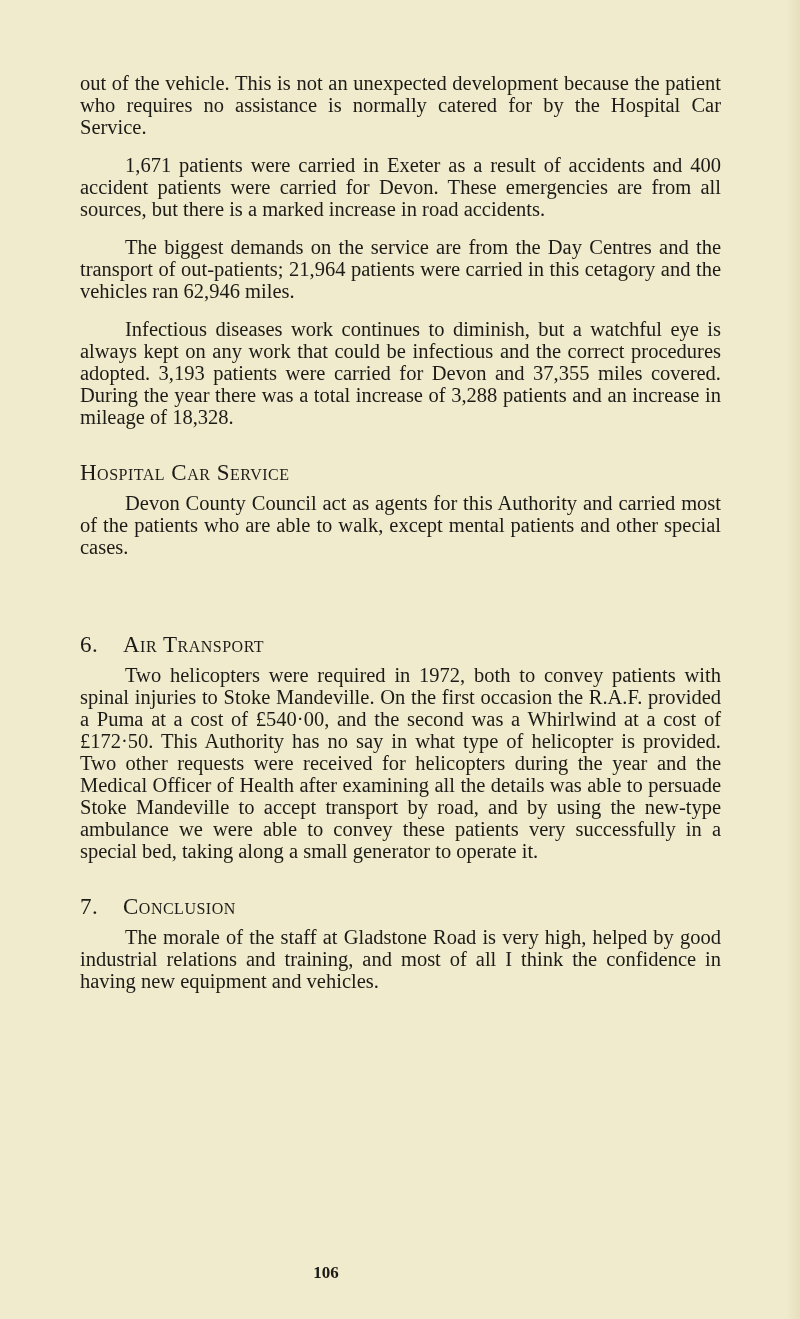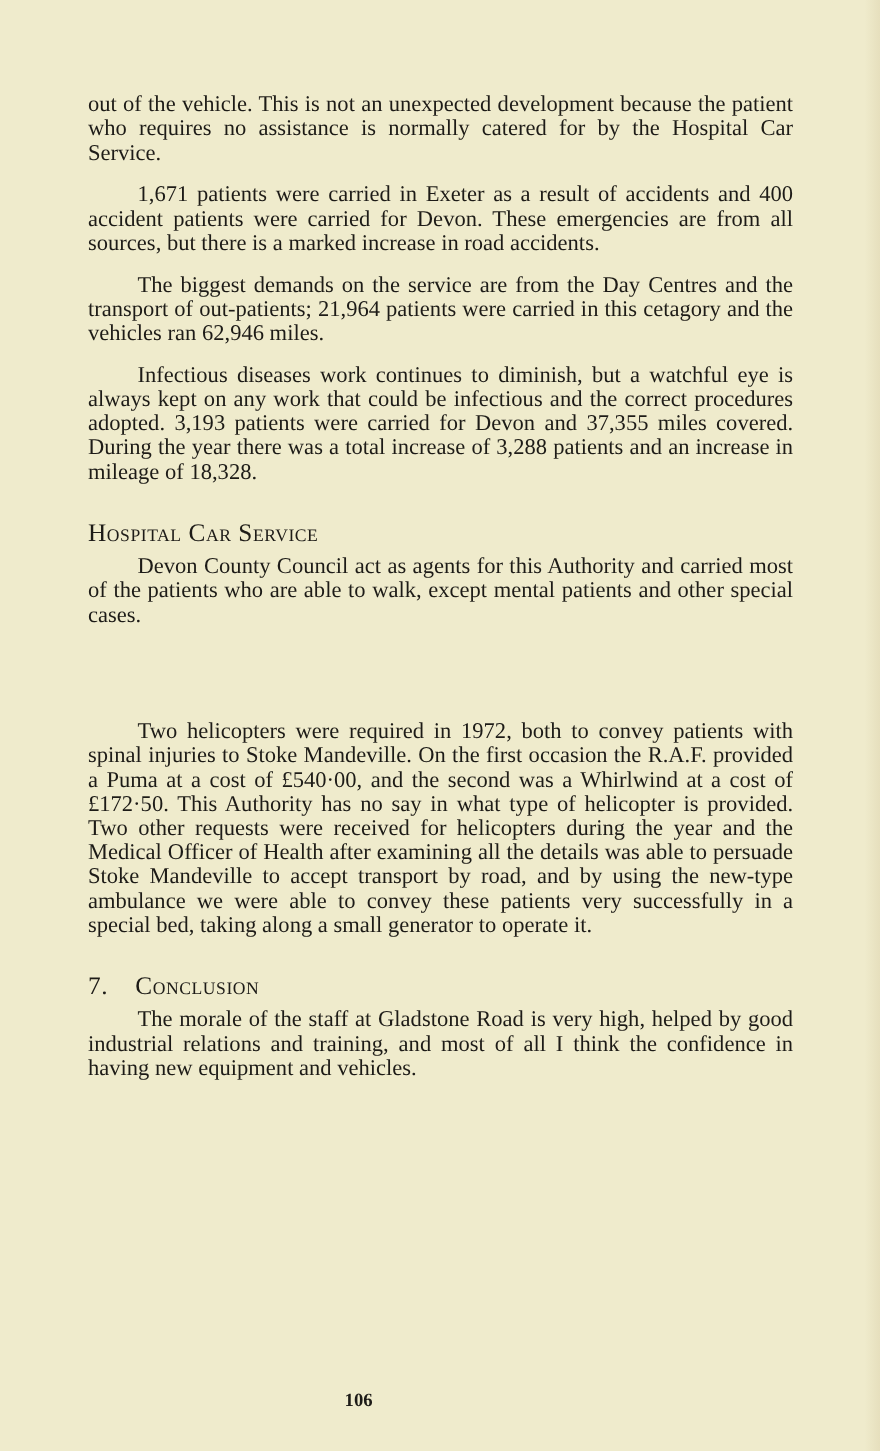--- a/index.html
+++ b/index.html
@@ -11,21 +11,21 @@
       height: 1319px;
       background: #efebcc;
       position: relative;
       overflow: hidden;
       font-family: "Liberation Serif", "DejaVu Serif", serif;
       color: #1d1b17;
     }
     .page {
       position: absolute;
       left: 80px;
-      top: 84px;
+      top: 72px;
       width: 641px;
     }
     .edge {
       position: absolute;
       right: 0;
       top: 0;
       width: 14px;
       height: 1319px;
       background: linear-gradient(to right, #efebcc, #e6dfbd);
     }
@@ -85,20 +85,23 @@
   <h2>
     <span>Hospital Car Service</span>
   </h2>
   <div class="heading-gap"></div>
   <p class="indent">Devon County Council act as agents for this Authority and carried most of the patients who are able to walk, except mental patients and other special cases.</p>
 
   <div class="gap-l"></div>
   <div class="heading-gap"></div>
 
   <div class="gap-l"></div>
+  <h2>
+    <span class="num">6.</span><span>Air Transport</span>
+  </h2>
   <div class="heading-gap"></div>
   <p class="indent">Two helicopters were required in 1972, both to convey patients with spinal injuries to Stoke Mandeville. On the first occasion the R.A.F. provided a Puma at a cost of £540·00, and the second was a Whirlwind at a cost of £172·50. This Authority has no say in what type of helicopter is provided. Two other requests were received for helicopters during the year and the Medical Officer of Health after examining all the details was able to persuade Stoke Mandeville to accept transport by road, and by using the new-type ambulance we were able to convey these patients very successfully in a special bed, taking along a small generator to operate it.</p>
 
   <div class="gap-l"></div>
   <h2>
     <span class="num">7.</span><span>Conclusion</span>
   </h2>
   <div class="heading-gap"></div>
   <p class="indent">The morale of the staff at Gladstone Road is very high, helped by good industrial relations and training, and most of all I think the confidence in having new equipment and vehicles.</p>
 

